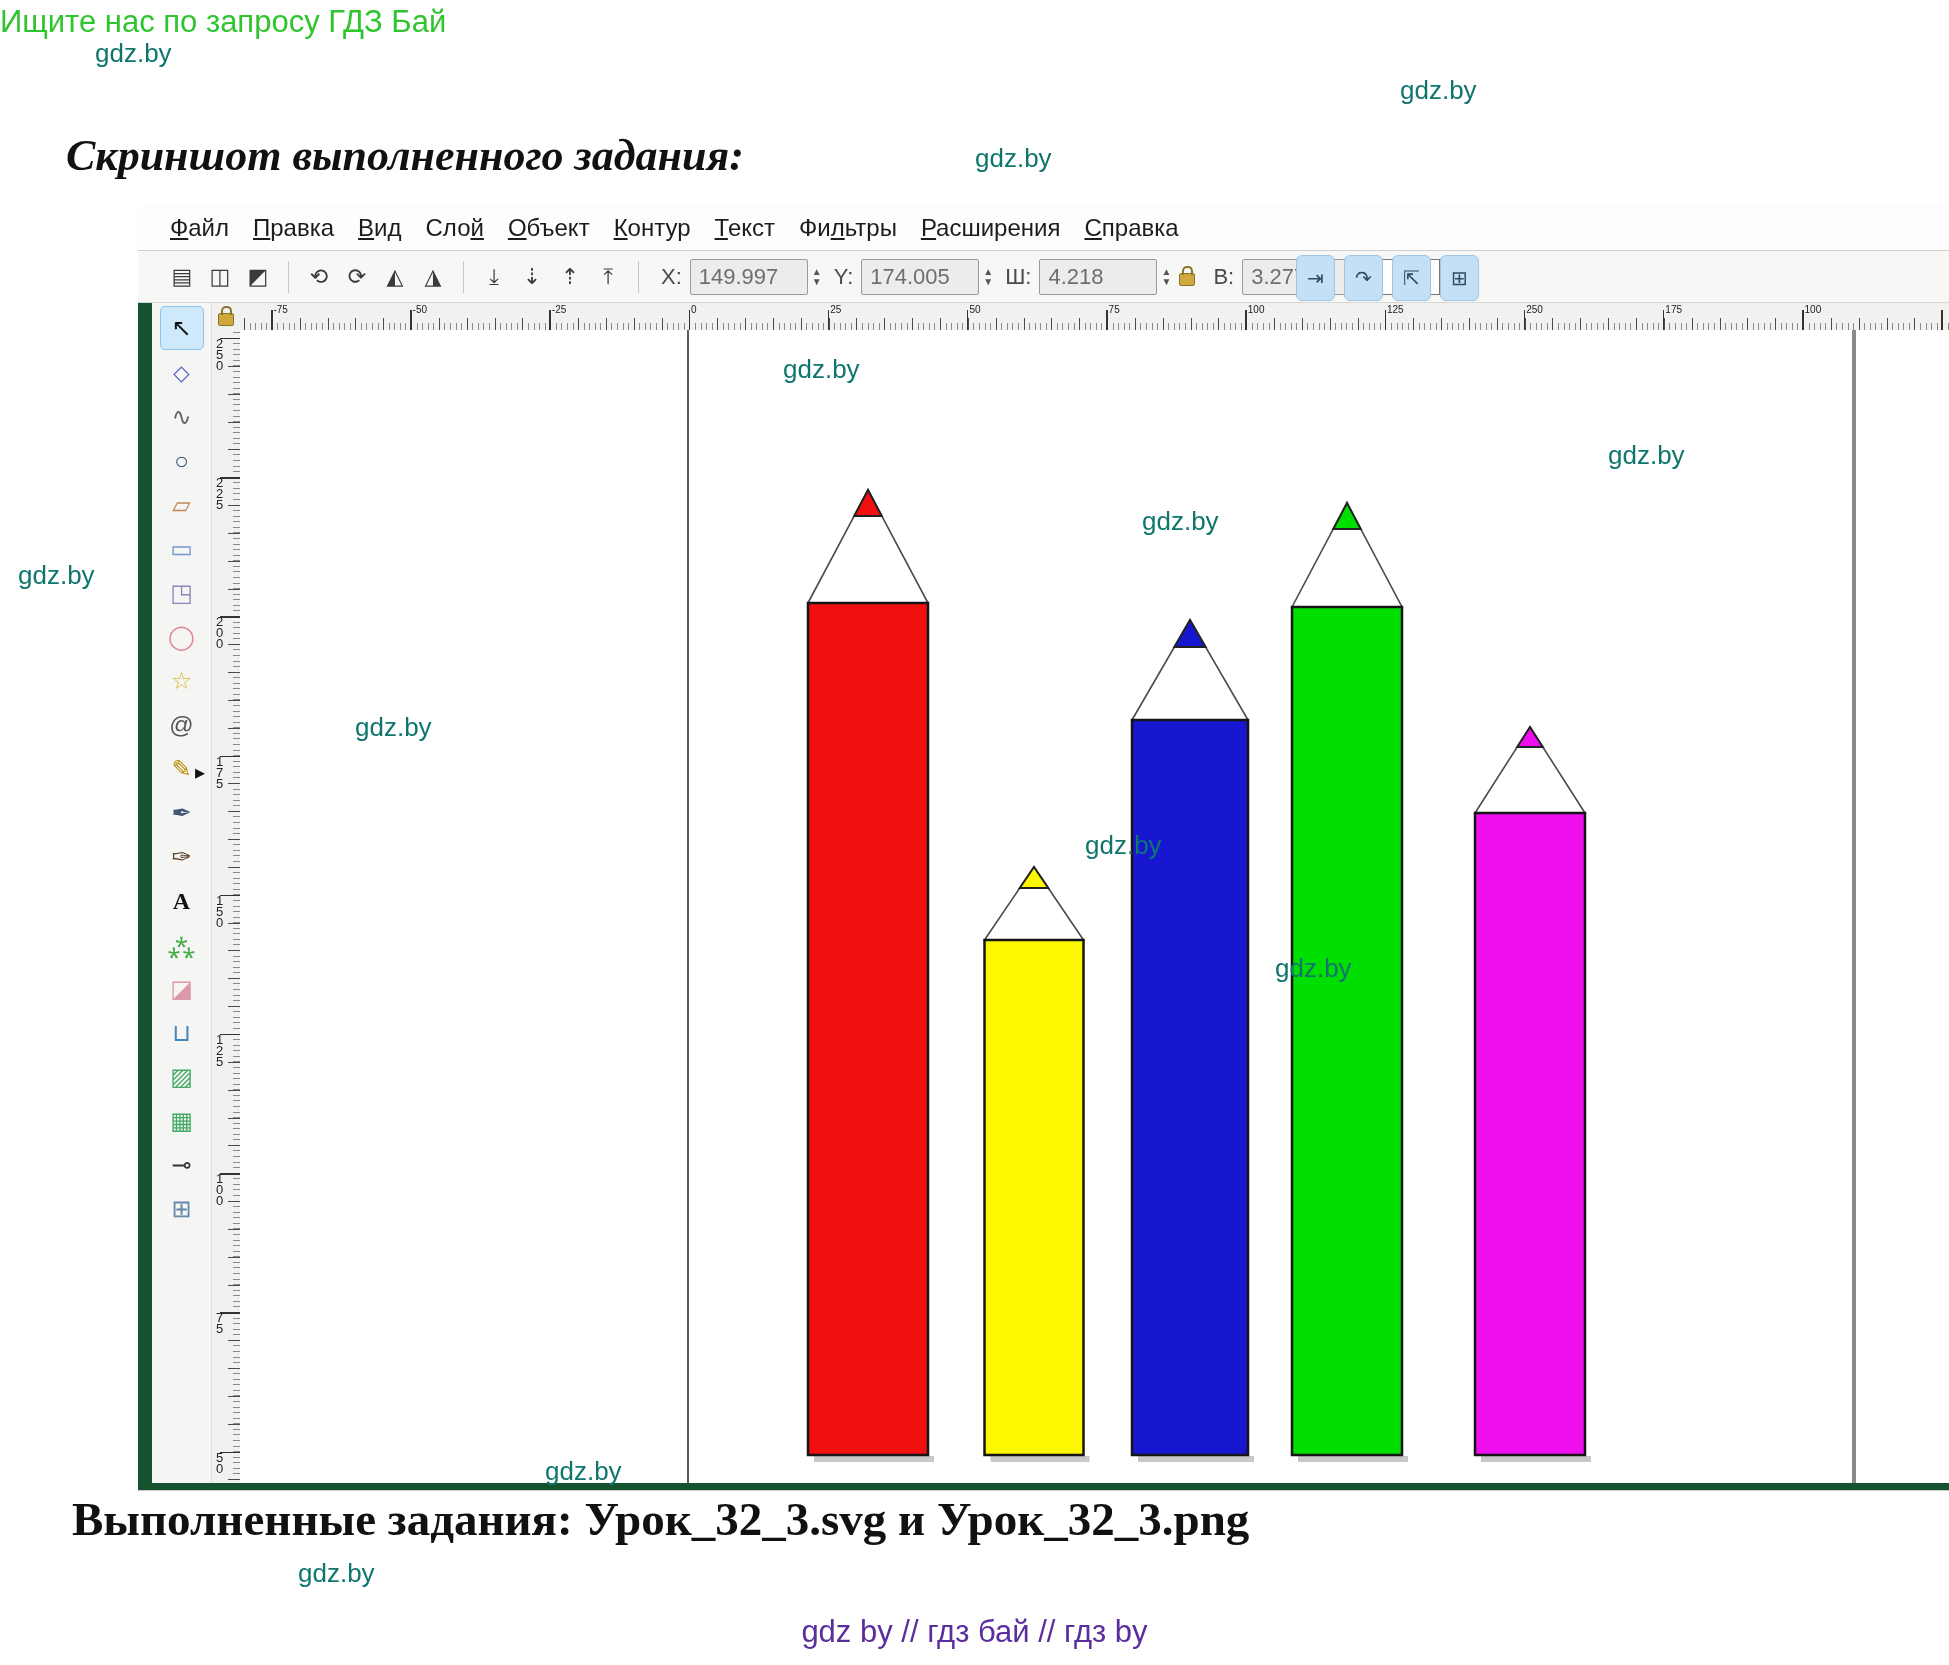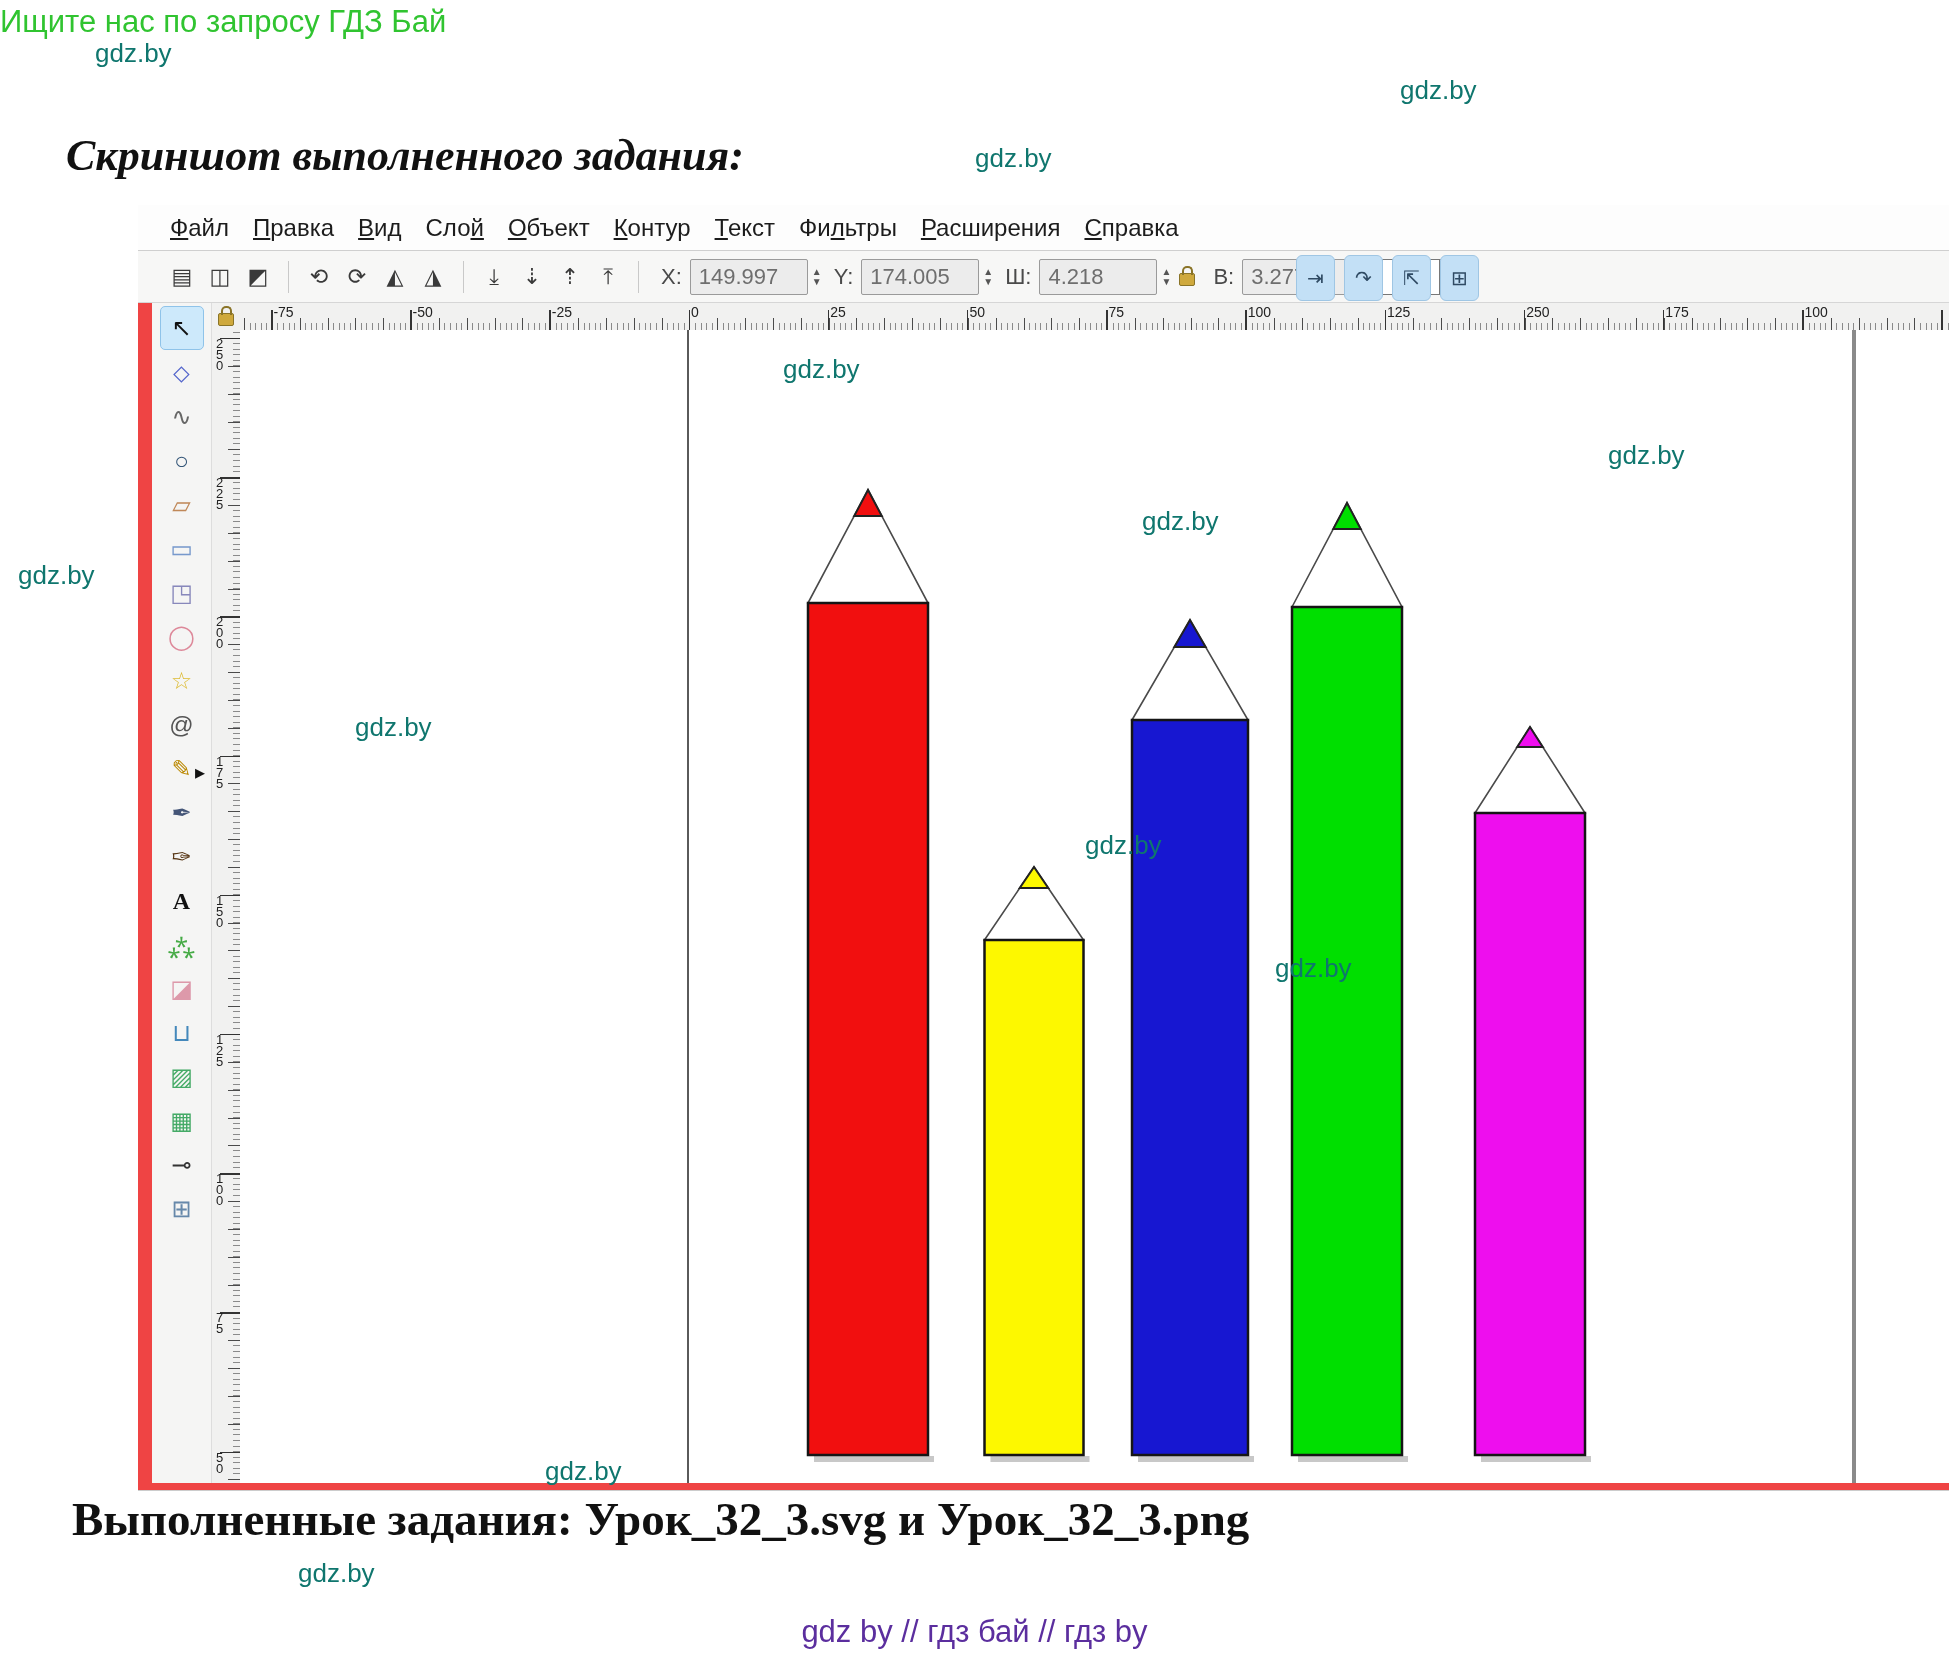--- a/index.html
+++ b/index.html
@@ -14,21 +14,21 @@
   .subtitle{position:absolute;left:66px;top:130px;font-size:44px;font-weight:bold;font-style:italic;z-index:7;white-space:nowrap;}
 
   
   .bottom-bold{position:absolute;left:72px;top:1492px;font-size:47px;font-weight:bold;z-index:7;white-space:nowrap;}
   .footer{position:absolute;top:1614px;left:50%;transform:translateX(-50%);font-size:31px;font-weight:400;z-index:7;white-space:nowrap;}
 
   
   .wm{position:absolute;font-size:26px;color:#0f766e;z-index:6;white-space:nowrap;}
 
   
-  .iwin{position:absolute;left:138px;top:205px;right:0;height:1285px;background:#ef4444;
+  .iwin{position:absolute;left:138px;top:205px;right:0;height:1285px;background:#14532d;
         border-bottom:1px solid #cccccc;z-index:1;}
   .menubar{position:absolute;left:0;top:0;right:0;height:45px;display:flex;align-items:center;
            gap:24px;padding-left:32px;font-size:24px;color:#1c1c1c;border-bottom:1px solid #cfcfcf;background:#fdfdfd;}
   .menubar span{cursor:default;}
   .toolbar{position:absolute;left:0;top:46px;right:0;height:51px;background:#f7f7f6;
            border-bottom:1px solid #d6d6d6;display:flex;align-items:center;padding-left:26px;}
   .tgroup{display:flex;align-items:center;gap:2px;}
   .tbtn{width:36px;height:40px;display:flex;align-items:center;justify-content:center;
         font-size:22px;color:#3a3a3a;border-radius:4px;}
   .tdiv{width:1px;height:32px;background:#c9c9c9;margin:0 12px;}
@@ -55,21 +55,21 @@
           border-right:1px solid #bbb;border-bottom:1px solid #bbb;display:flex;align-items:center;justify-content:center;}
   .hruler{position:absolute;left:102px;top:98px;right:0;height:27px;background:#f1f1f0;
           border-bottom:1px solid #b5b5b5;
           background-image:
             repeating-linear-gradient(90deg,#333 0 1.5px,transparent 1.5px 139.2px),
             repeating-linear-gradient(90deg,#4a4a4a 0 1px,transparent 1px 27.84px),
             repeating-linear-gradient(90deg,#8a8a8a 0 1px,transparent 1px 5.568px);
           background-size:100% 20px,100% 12px,100% 7px;
           background-position:31.4px 100%,3.6px 100%,3.6px 100%;
           background-repeat:no-repeat;}
-  .hlabel{position:absolute;top:1px;font-size:14px;color:#222;}
+  .hlabel{position:absolute;top:1px;font-size:10px;color:#222;}
   .vruler{position:absolute;left:74px;top:125px;width:28px;height:1153px;background:#f1f1f0;
           border-right:1px solid #b5b5b5;
           background-image:
             repeating-linear-gradient(180deg,#333 0 1.5px,transparent 1.5px 139.2px),
             repeating-linear-gradient(180deg,#4a4a4a 0 1px,transparent 1px 27.84px),
             repeating-linear-gradient(180deg,#8a8a8a 0 1px,transparent 1px 5.568px);
           background-size:20px 100%,12px 100%,7px 100%;
           background-position:right 8px,right 8px,right 2.4px;
           background-repeat:no-repeat;}
   .vlabel{position:absolute;left:4px;font-size:13px;line-height:11px;color:#222;white-space:pre;}

